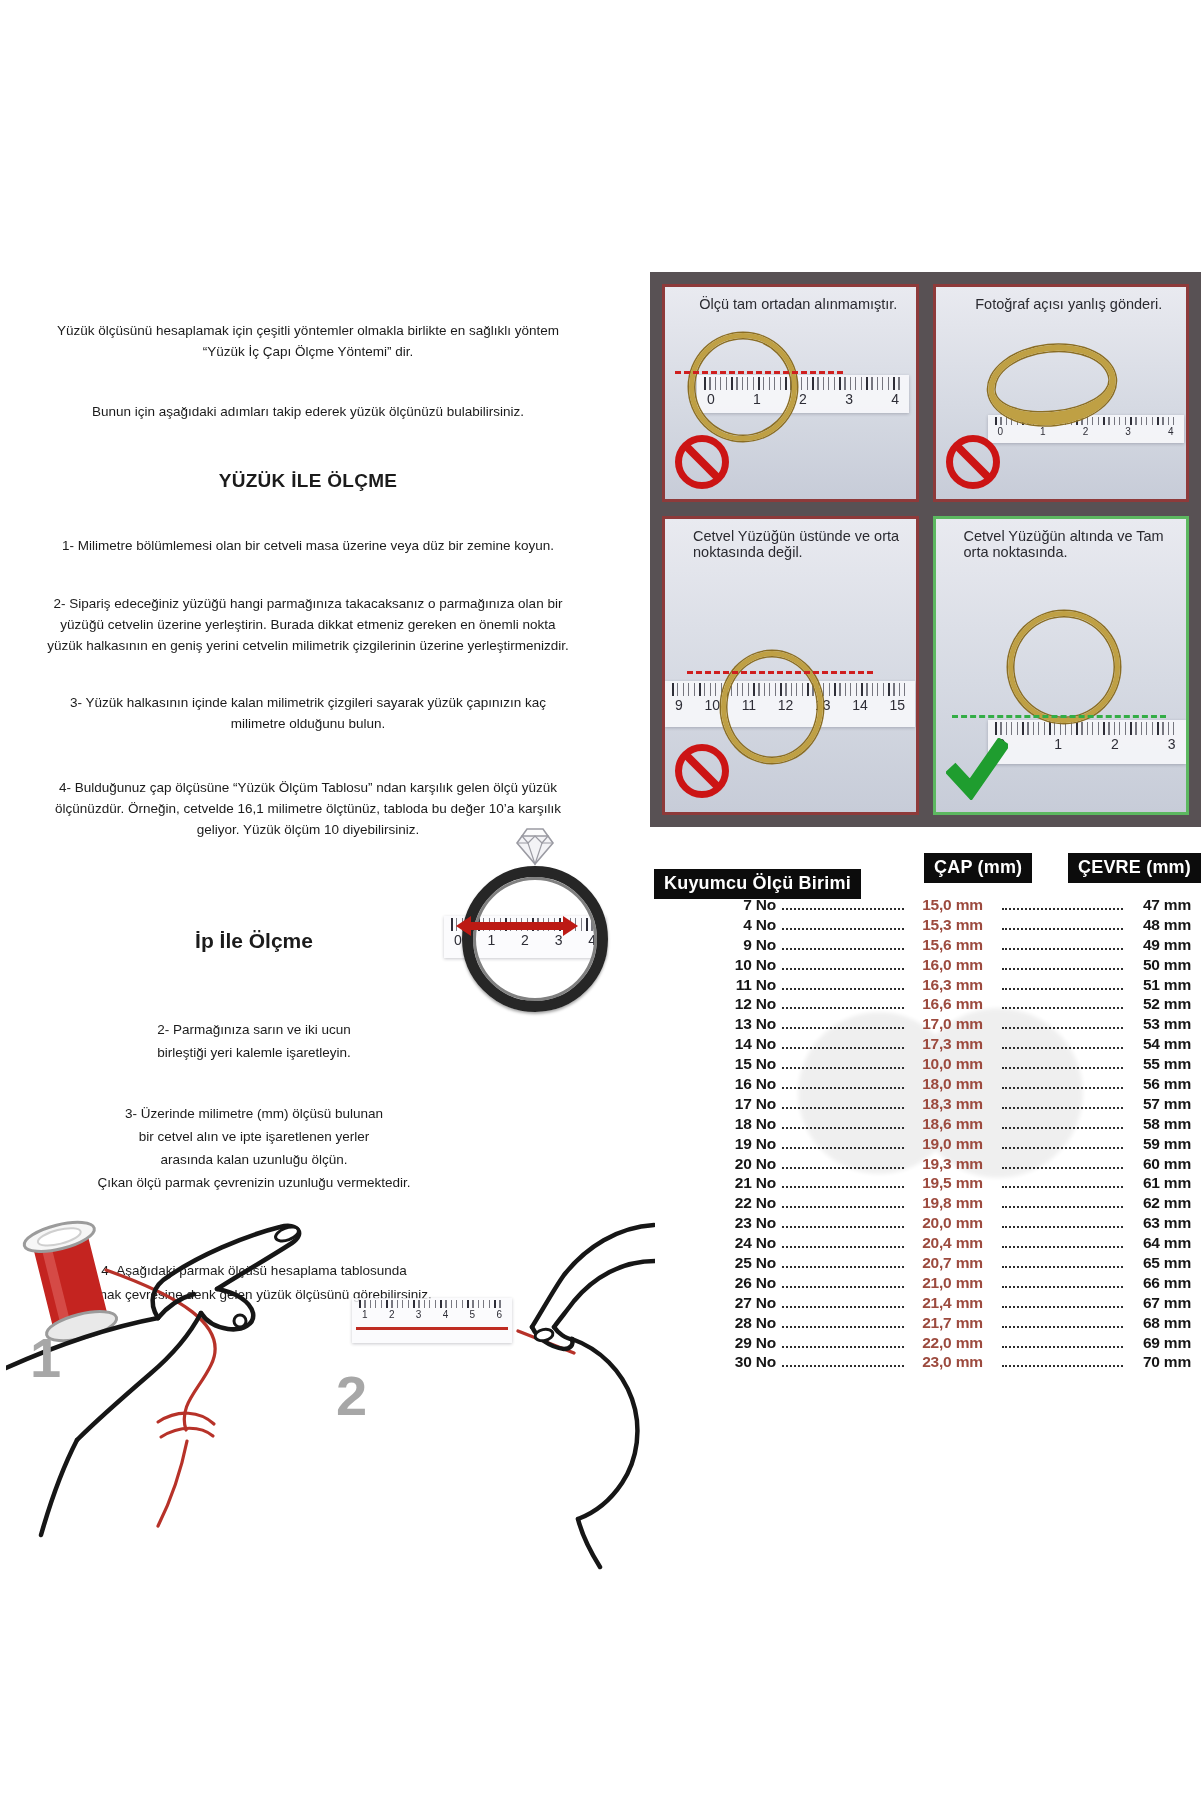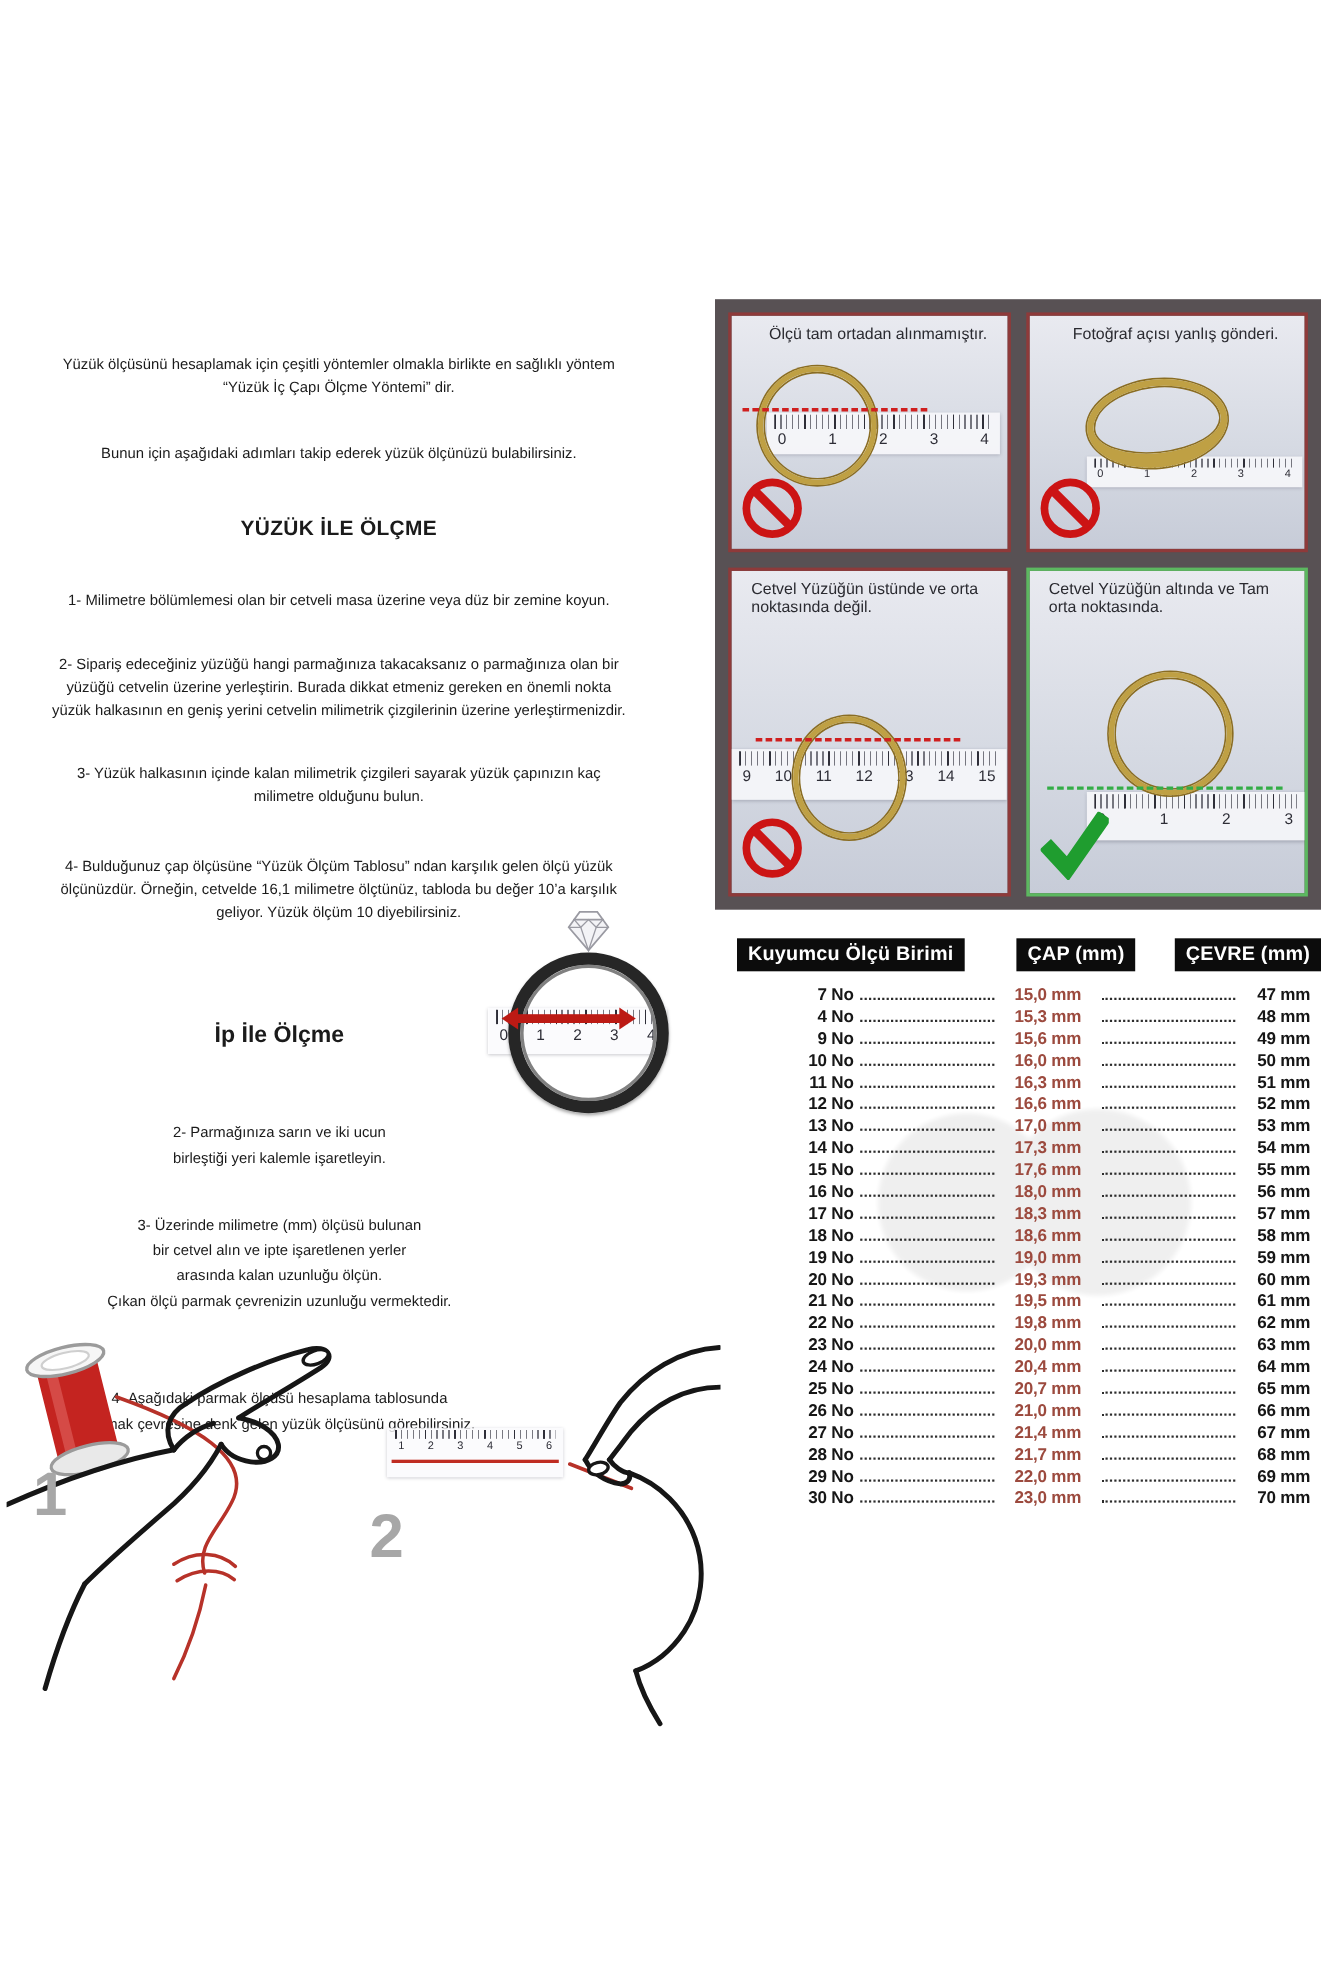--- a/index.html
+++ b/index.html
@@ -45,21 +45,21 @@
     background:var(--panel-bg,#585154); padding:12px;
     display:grid; grid-template-columns:1fr 1fr; grid-template-rows:218px 1fr; gap:14px;
   }
   .photo {
     position:relative; overflow:hidden;
     border:3px solid var(--wrong-border,#8e3a3a);
     background:linear-gradient(180deg,#e9eaf0 0%,#d6dae3 55%,#c7ccd8 100%);
   }
   .photo.correct { border-color:var(--correct-border,#5cb860); }
   .photo figcaption { position:absolute; top:9px; left:0; right:0; padding:0 16px; font-size:14.5px; color:#2a2a30; z-index:5; }
-  .photo.cap-left figcaption { text-align:left; padding-left:18px; }
+  .photo.cap-left figcaption { text-align:left; padding-left:28px; }
   .photo.cap-center figcaption { text-align:center;margin-left:16px; }
   .gring { position:absolute; border-radius:50%; border:5px solid #bfa044;
            box-shadow:0 0 0 1.5px #8a6d23, inset 0 0 0 1.5px #8a6d23; z-index:3; }
   .gring.tilted { border-width:6px; border-bottom-width:13px; }
   .dash { position:absolute; z-index:4; border-top:3px dashed #cf1f1f; }
   .dash.green { border-top-color:#33ad46; }
   .no-sign { position:absolute; width:54px; height:54px; z-index:6; }
   .no-sign::before { content:''; position:absolute; inset:0; border:7px solid var(--prohibition,#cc1414); border-radius:50%; }
   .no-sign::after  { content:''; position:absolute; left:3px; top:23px; width:48px; height:8px;
                      background:var(--prohibition,#cc1414); transform:rotate(45deg); }
@@ -67,21 +67,21 @@
 
   
   .size-table { position:absolute; left:650px; top:853px; width:551px; }
   .size-table .watermark { position:absolute; left:110px; top:70px; width:340px; height:340px; opacity:.06;
       background:radial-gradient(circle at 35% 50%, #000 0 28%, transparent 30%),
                  radial-gradient(circle at 70% 50%, #000 0 28%, transparent 30%);
       filter:blur(1px); }
   .thead { position:relative; height:36px; }
   .hbox { position:absolute; top:0; background:#0c0c0c; color:#fff; font-weight:bold; font-size:18px;
           padding:4px 10px 5px; letter-spacing:.2px; white-space:nowrap; }
-  .hbox.hb1 { left:20px; } .hbox.hb2 { left:274px; } .hbox.hb3 { right:0px; }
+  .hbox.hb1 { left:4px;margin-top:16px; } .hbox.hb2 { left:274px; } .hbox.hb3 { right:0px; }
   .tbody { position:relative; margin-top:7px; }
   .trow { display:flex; align-items:baseline; height:19.9px; font-size:15.5px; font-weight:bold;
           letter-spacing:-.2px; padding:0 10px 0 64px; color:#161616; }
   .trow .tno { width:62px; text-align:right; white-space:nowrap; }
   .trow .leader { flex:1; border-bottom:2.1px dotted #2c2c2c; margin:0 6px 4px; }
   .trow .tcap { width:86px; text-align:center; color:var(--diameter-text,#9c4a3e); white-space:nowrap; }
   .trow .tcevre { width:62px; text-align:right; white-space:nowrap; }
 
   
   .ring-illu { position:absolute; left:440px; top:826px; width:170px; height:192px; }
@@ -286,21 +286,21 @@
         <div class="trow">
           <span class="tno">14 No</span>
           <span class="leader"></span>
           <span class="tcap">17,3 mm</span>
           <span class="leader"></span>
           <span class="tcevre">54 mm</span>
         </div>
         <div class="trow">
           <span class="tno">15 No</span>
           <span class="leader"></span>
-          <span class="tcap">17,6 mm</span>
+          <span class="tcap">10,0 mm</span>
           <span class="leader"></span>
           <span class="tcevre">55 mm</span>
         </div>
         <div class="trow">
           <span class="tno">16 No</span>
           <span class="leader"></span>
           <span class="tcap">18,0 mm</span>
           <span class="leader"></span>
           <span class="tcevre">56 mm</span>
         </div>

